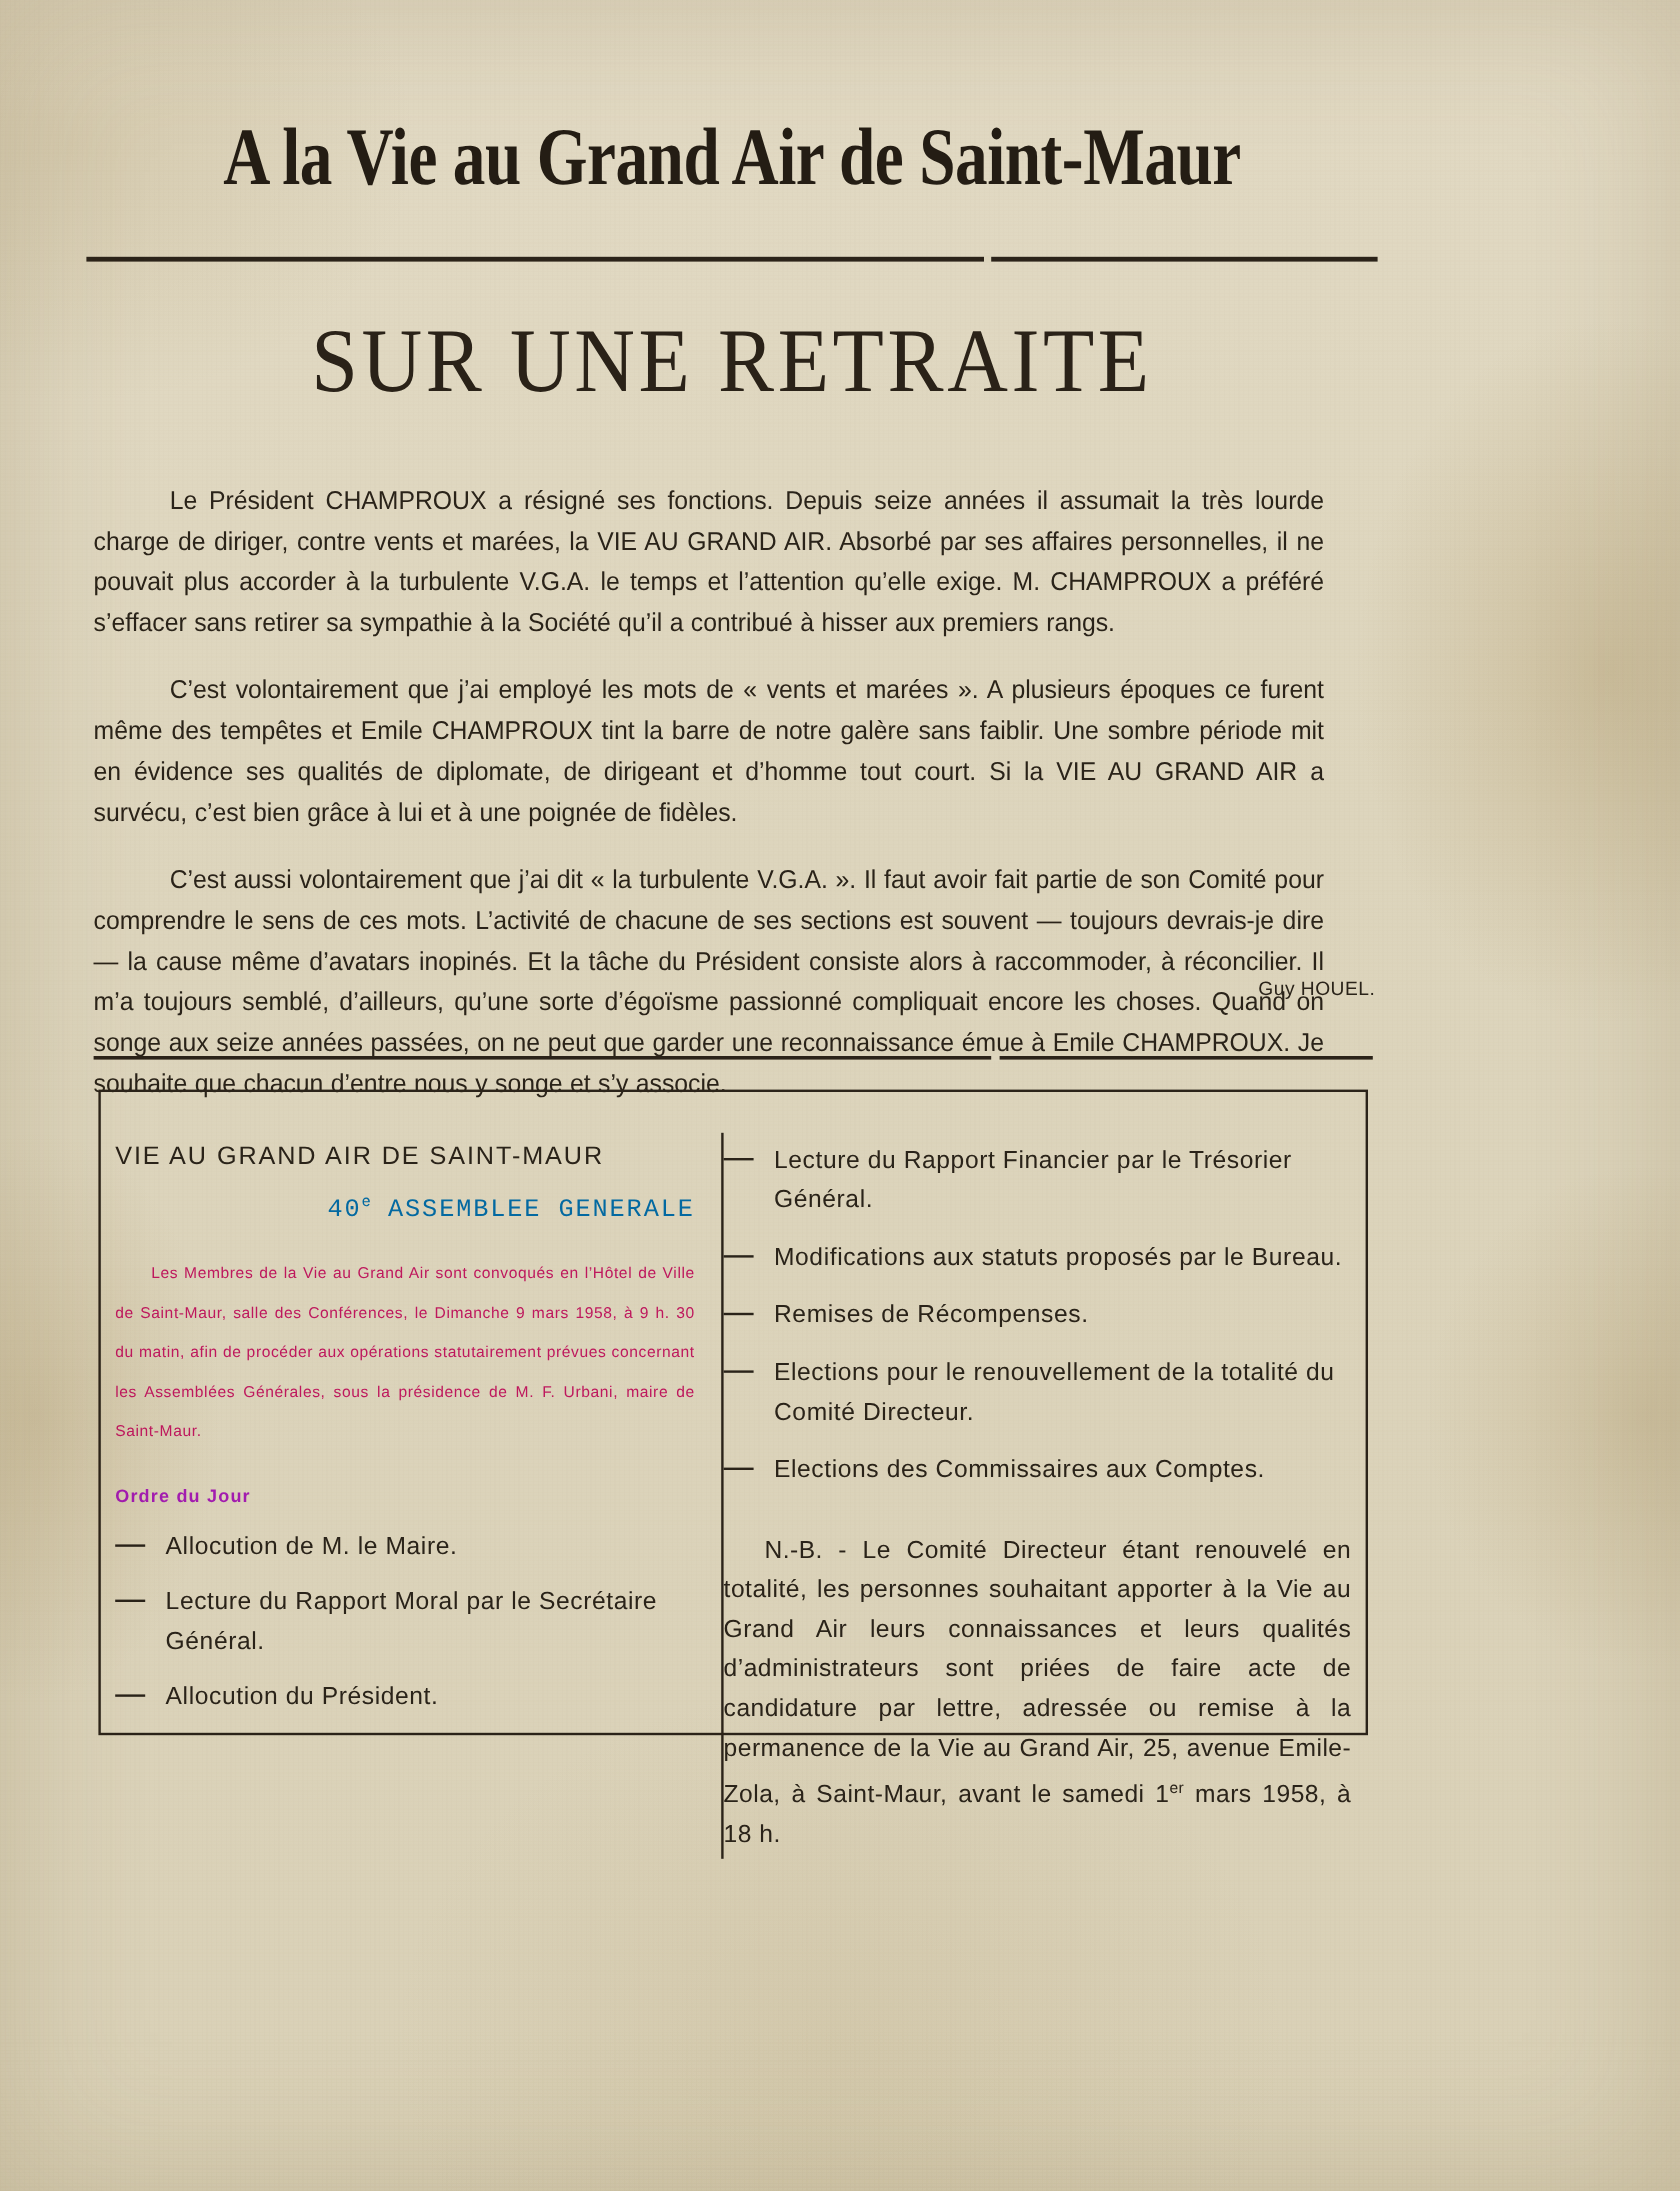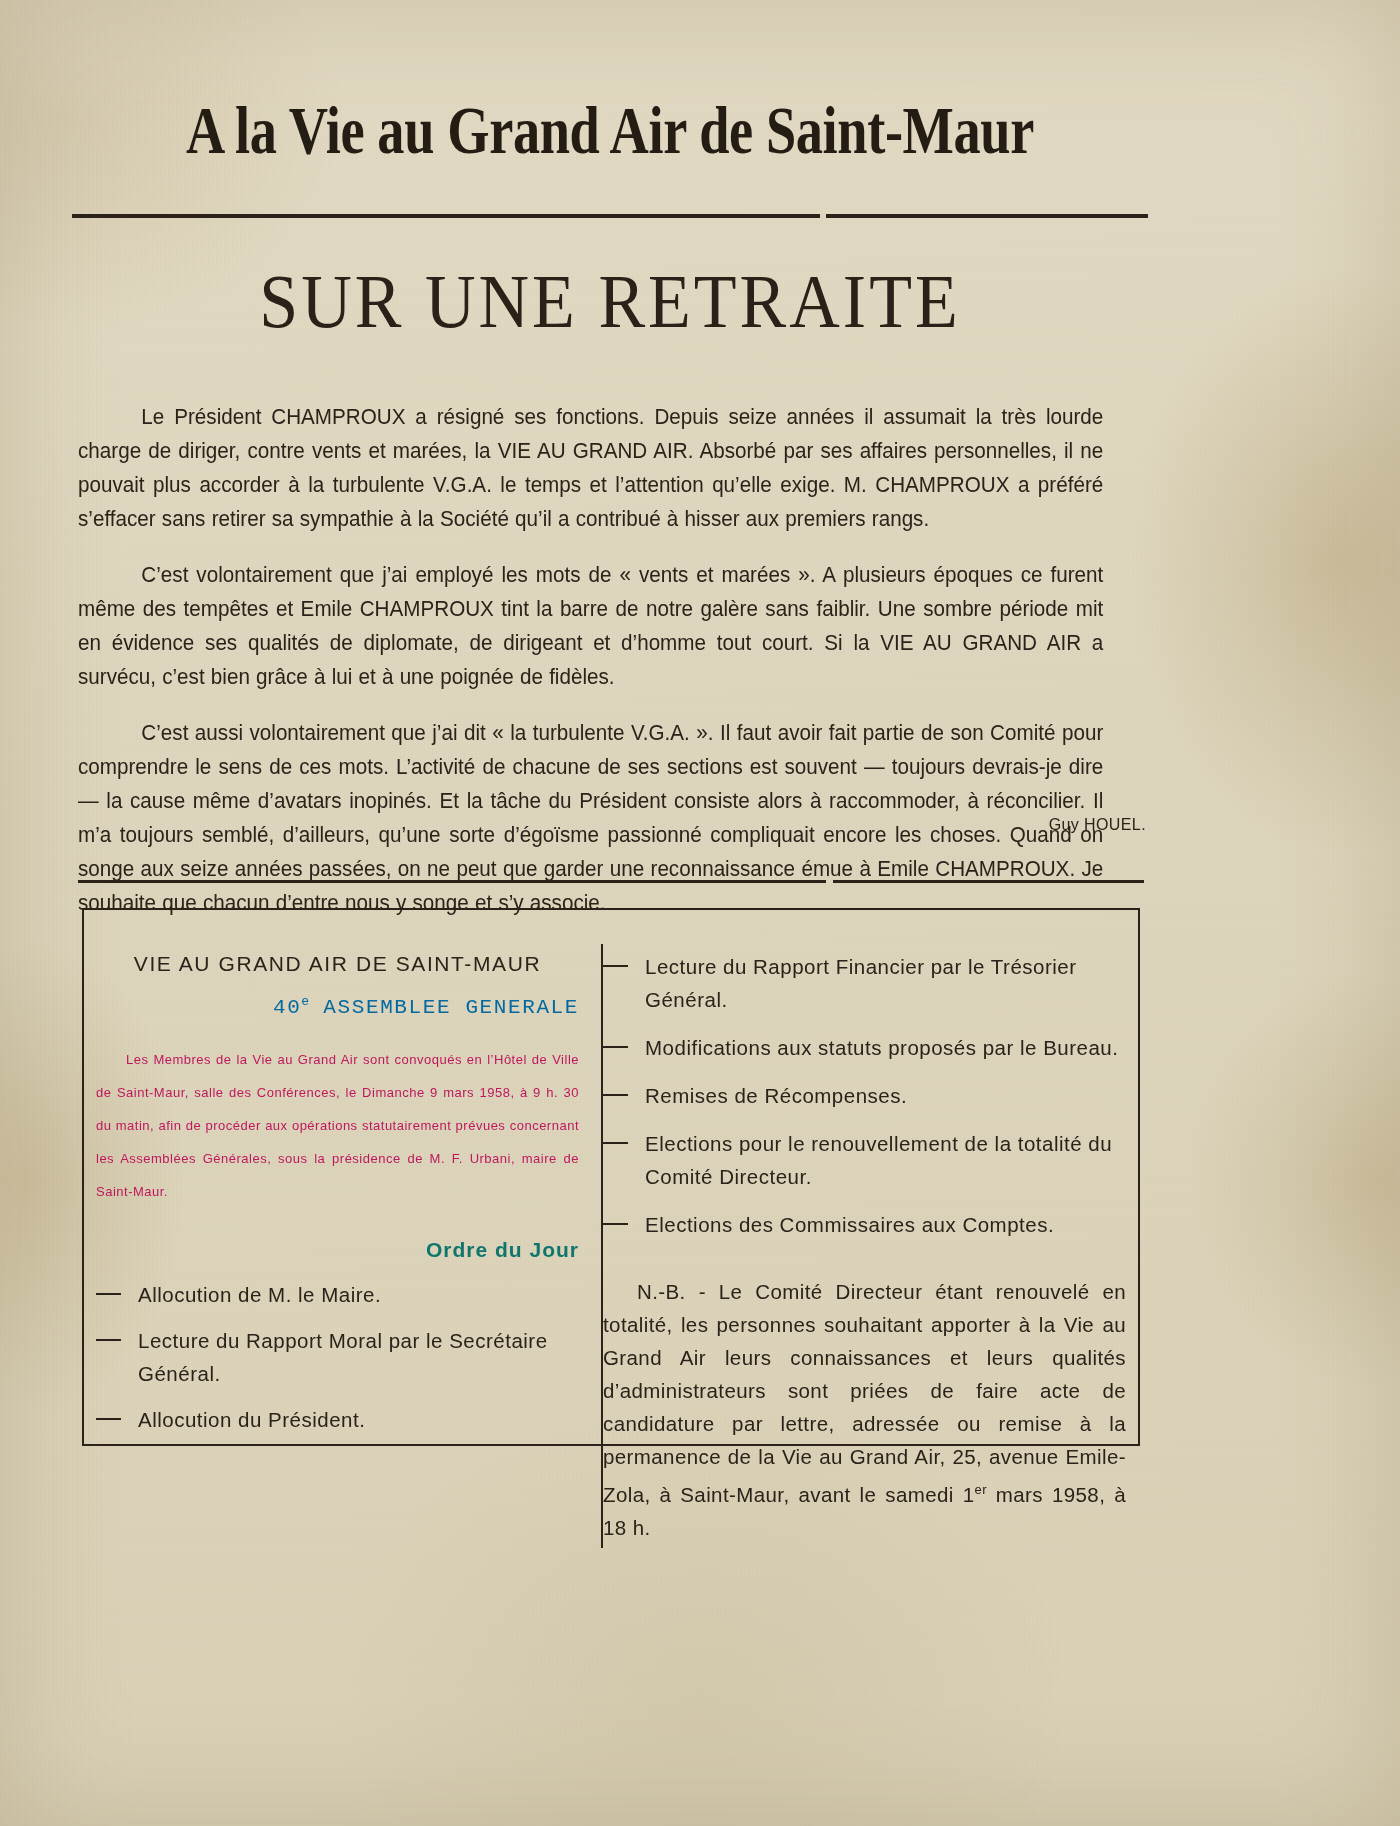--- a/index.html
+++ b/index.html
@@ -187,21 +187,20 @@
   .col-right {
     width: 523px;
     box-sizing: border-box;
   }
 
   .box-title {
     font-family: "Liberation Sans", sans-serif;
     font-size: 21px;
     letter-spacing: 1.6px;
     color: #2a2319;
-    text-align: center;
     margin: 26px 0 0 0;
     white-space: nowrap;
   }
   .box-title2 {
     font-family: Liberation Mono, monospace;
     font-size: 21px;
     letter-spacing: 1.6px;
     color: #0369a1;
     text-align: right;
     margin: 18px 0 0 0;
@@ -219,24 +218,24 @@
     color: #be185d;
     text-align: justify;
     text-indent: 30px;
     margin: 24px 0 0 0;
     letter-spacing: 0.5px;
     font-weight: 300;
   }
 
   .ordre {
     font-family: "Liberation Sans", sans-serif;
-    font-size: 21px;
+    font-size: 15px;
     font-weight: bold;
-    text-align: right;
-    color: #0f766e;
+    text-align: left;
+    color: #a21caf;
     letter-spacing: 1px;
     margin: 30px 0 16px 0;
   }
 
   ul.agenda {
     list-style: none;
     margin: 0;
     padding: 0;
   }
   ul.agenda li {

